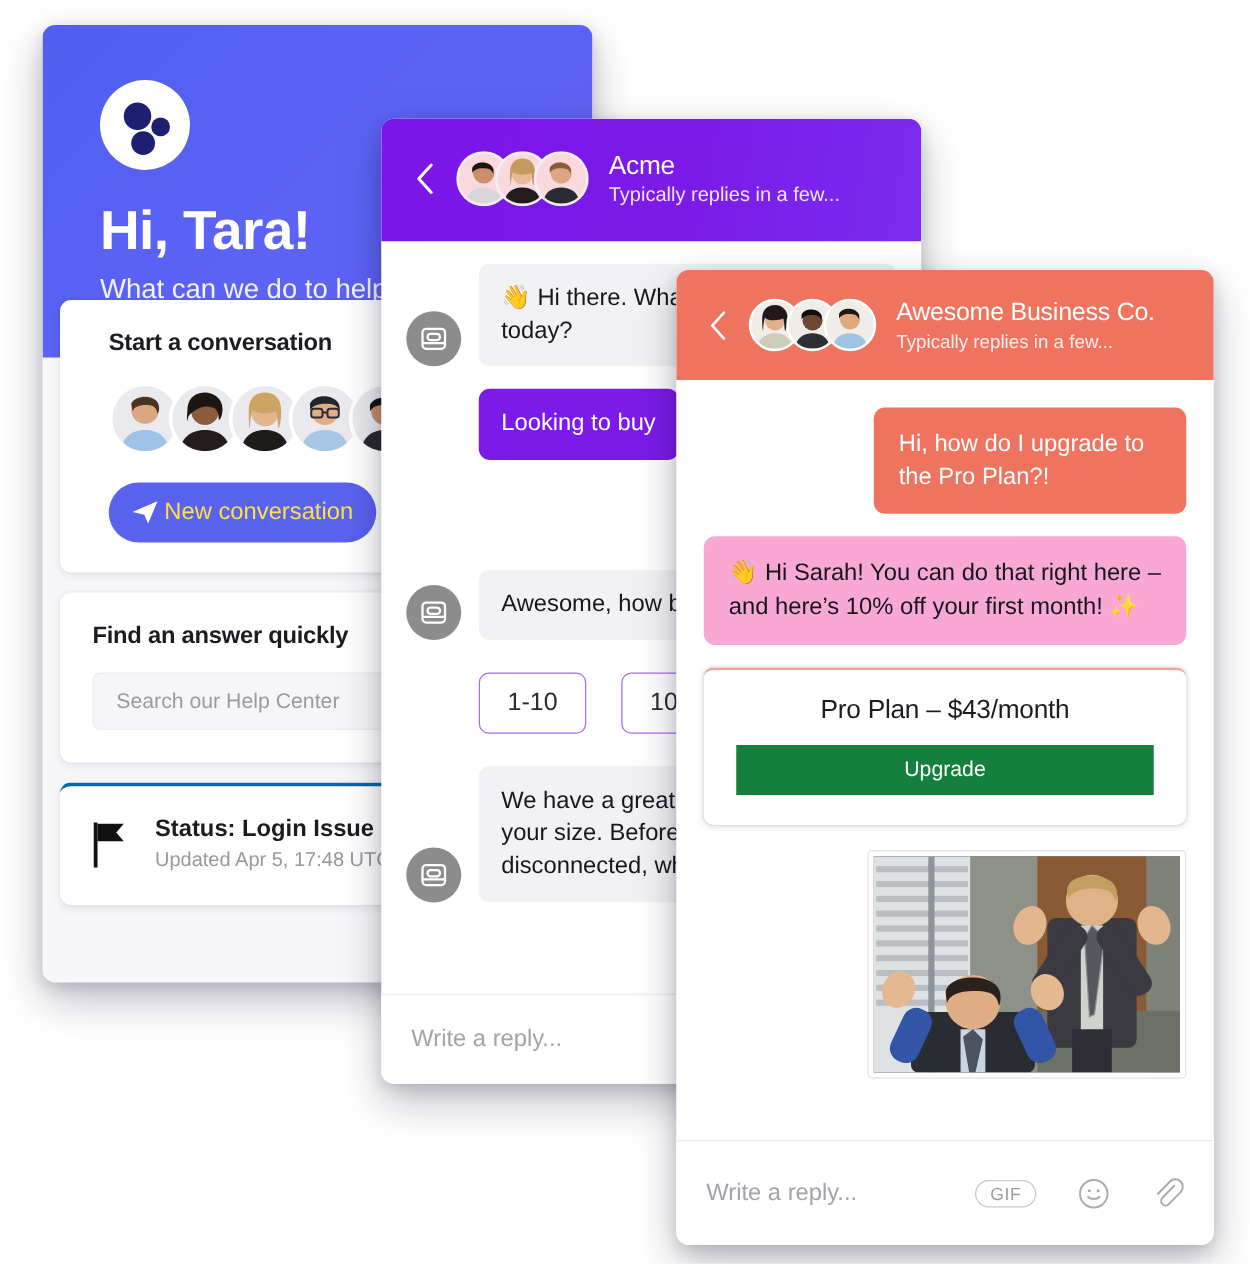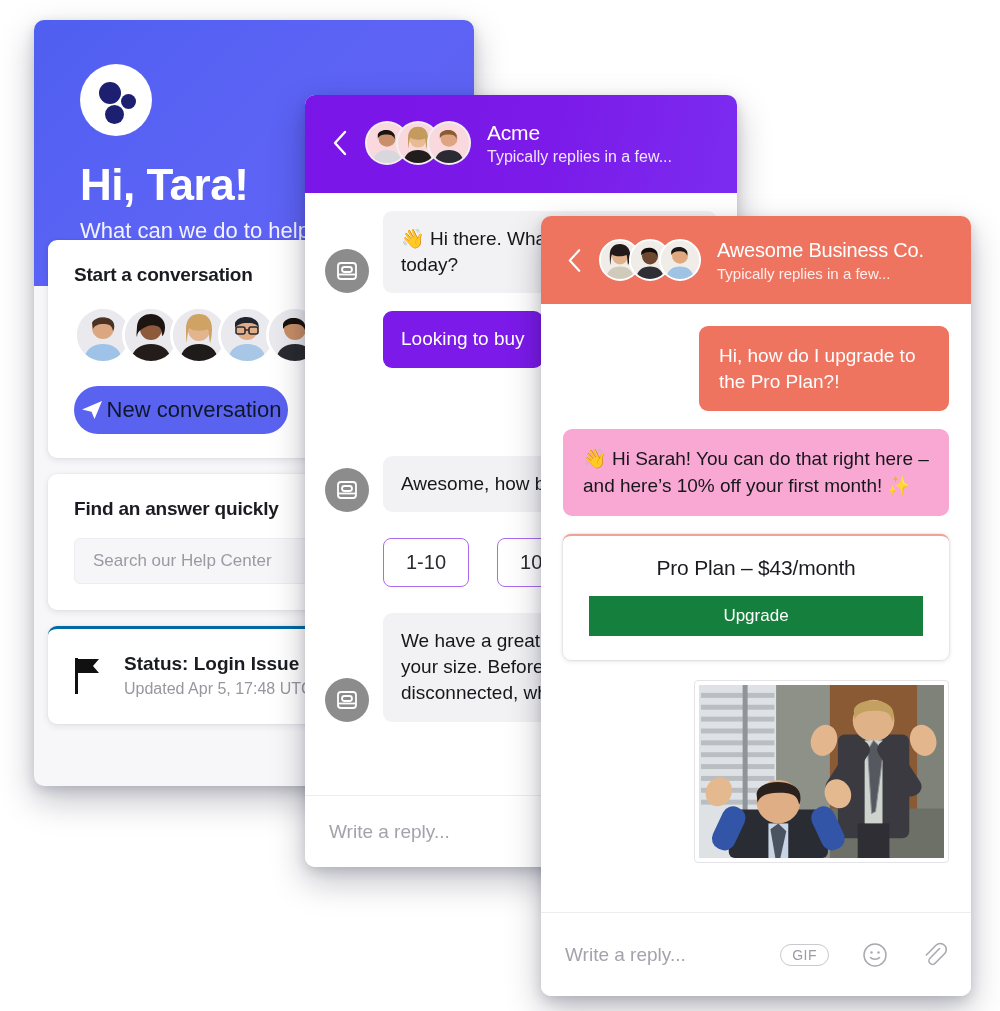--- a/index.html
+++ b/index.html
@@ -46,36 +46,36 @@
   }
 
   .home-cards { position: relative; margin-top: -46px; padding: 0 14px; }
   .card {
     background: #fff; border-radius: 9px;
     box-shadow: 0 2px 7px rgba(25,30,60,.10), 0 0 0 1px rgba(30,35,70,.025);
     margin-bottom: 16px;
   }
   .card-title { font-size: 19px; font-weight: 700; color: #1b1c21; letter-spacing: -.2px; }
 
-  #card-start { padding: 24px 26px 24px 26px; }
+  #card-start { padding: 24px 26px 24px 39px; }
   .avatar-row { display: flex; margin-top: 20px; }
   .avatar-row .av { margin-left: -10px; }
   .avatar-row .av:first-child { margin-left: 0; }
   .av {
     width: 58px; height: 58px; border-radius: 50%;
     background: #ebebef; border: 3px solid #fff;
     overflow: hidden; position: relative; flex: none;
   }
 
   .btn-newconv {
     margin-top: 22px;
     height: 48px; width: 214px;
     background: #5a62f0; border-radius: 26px;
     display: flex; align-items: center; justify-content: center; gap: 4px;
-    color: #0f172a; font-size: 22px; font-weight: 500;
+    color: #fde047; font-size: 19px; font-weight: 500;
     border: none; cursor: pointer;
   }
   .btn-newconv svg { flex: none; }
 
   #card-search { padding: 24px 26px 26px 26px; }
   .search-box {
     margin-top: 18px; height: 46px; width: 100%;
     background: #f6f6f8; border: 1px solid #ececf1; border-radius: 6px;
     display: flex; align-items: center; padding: 0 18px;
     color: #9a9aa4; font-size: 17px;

